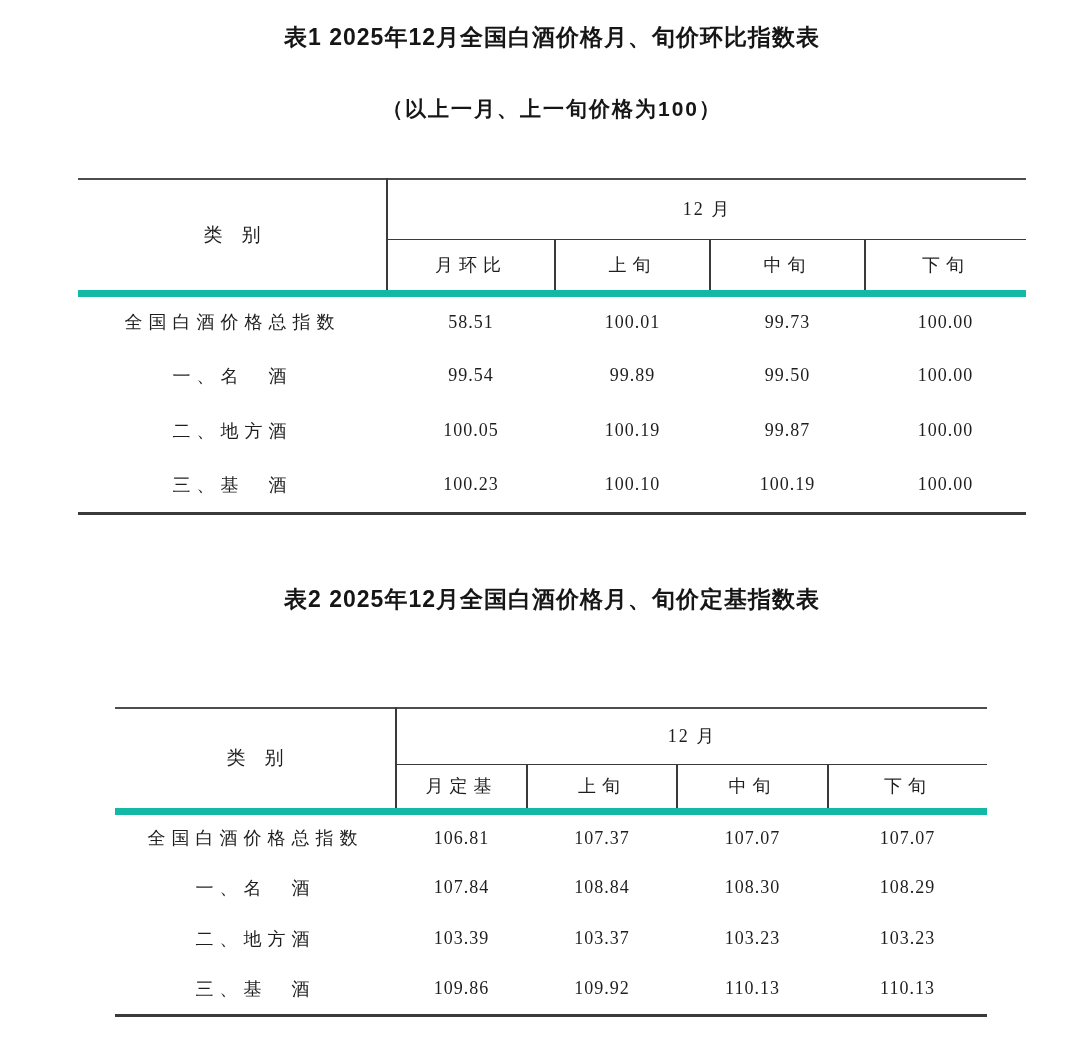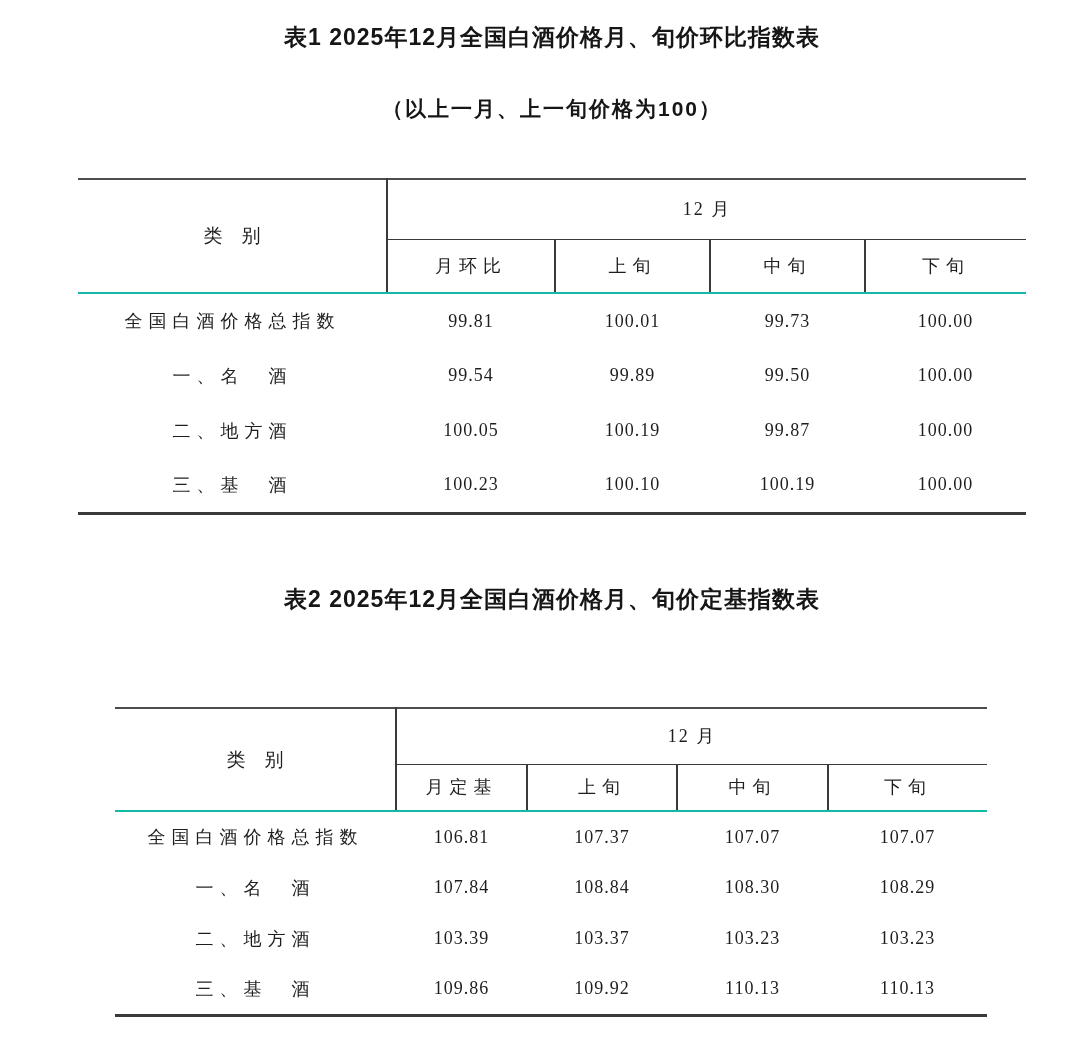--- a/index.html
+++ b/index.html
@@ -34,21 +34,21 @@
   #table2 { left: 115px; top: 707px; width: 872px; }
 
   .tbl th, .tbl td {
     font-weight: 400; text-align: center; vertical-align: middle;
     font-size: 18px; padding: 0; color: #1e1e1e;
   }
   .tbl th.cat   { border-right: 2px solid #3a3a3a; letter-spacing: 0; font-size: 19px; }
   .tbl th.month { border-bottom: 1px solid #3a3a3a; letter-spacing: 2px; }
   .tbl th.sub   { border-right: 2px solid #3a3a3a; letter-spacing: 6px; }
   .tbl th.sub:last-child { border-right: none; }
-  .tbl thead tr.hr2 th, .tbl thead th.cat { border-bottom: 2px solid #14b8a6; }
+  .tbl thead tr.hr2 th, .tbl thead th.cat { border-bottom: 7px solid #14b8a6; }
 
   .tbl td.lbl { letter-spacing: 6px; font-size: 18px; margin-top: 32px; }
   .tbl td.num { letter-spacing: 1px; font-size: 18px; }
 
   #table1 tr.hr1 { height: 60px; }
   #table1 tr.hr2 { height: 54px; }
   #table1 tbody tr { height: 55px; }
   #table2 tr.hr1 { height: 56px; }
   #table2 tr.hr2 { height: 47px; }
   #table2 tbody tr { height: 51px; }
@@ -77,21 +77,21 @@
       <tr class="hr2">
         <th class="sub">月环比</th>
         <th class="sub">上旬</th>
         <th class="sub">中旬</th>
         <th class="sub">下旬</th>
       </tr>
     </thead>
     <tbody>
       <tr>
         <td class="lbl">全国白酒价格总指数</td>
-        <td class="num">99.81</td>
+        <td class="num">58.51</td>
         <td class="num">100.01</td>
         <td class="num">99.73</td>
         <td class="num">100.00</td>
       </tr>
       <tr>
         <td class="lbl">一、名　酒</td>
         <td class="num">99.54</td>
         <td class="num">99.89</td>
         <td class="num">99.50</td>
         <td class="num">100.00</td>

